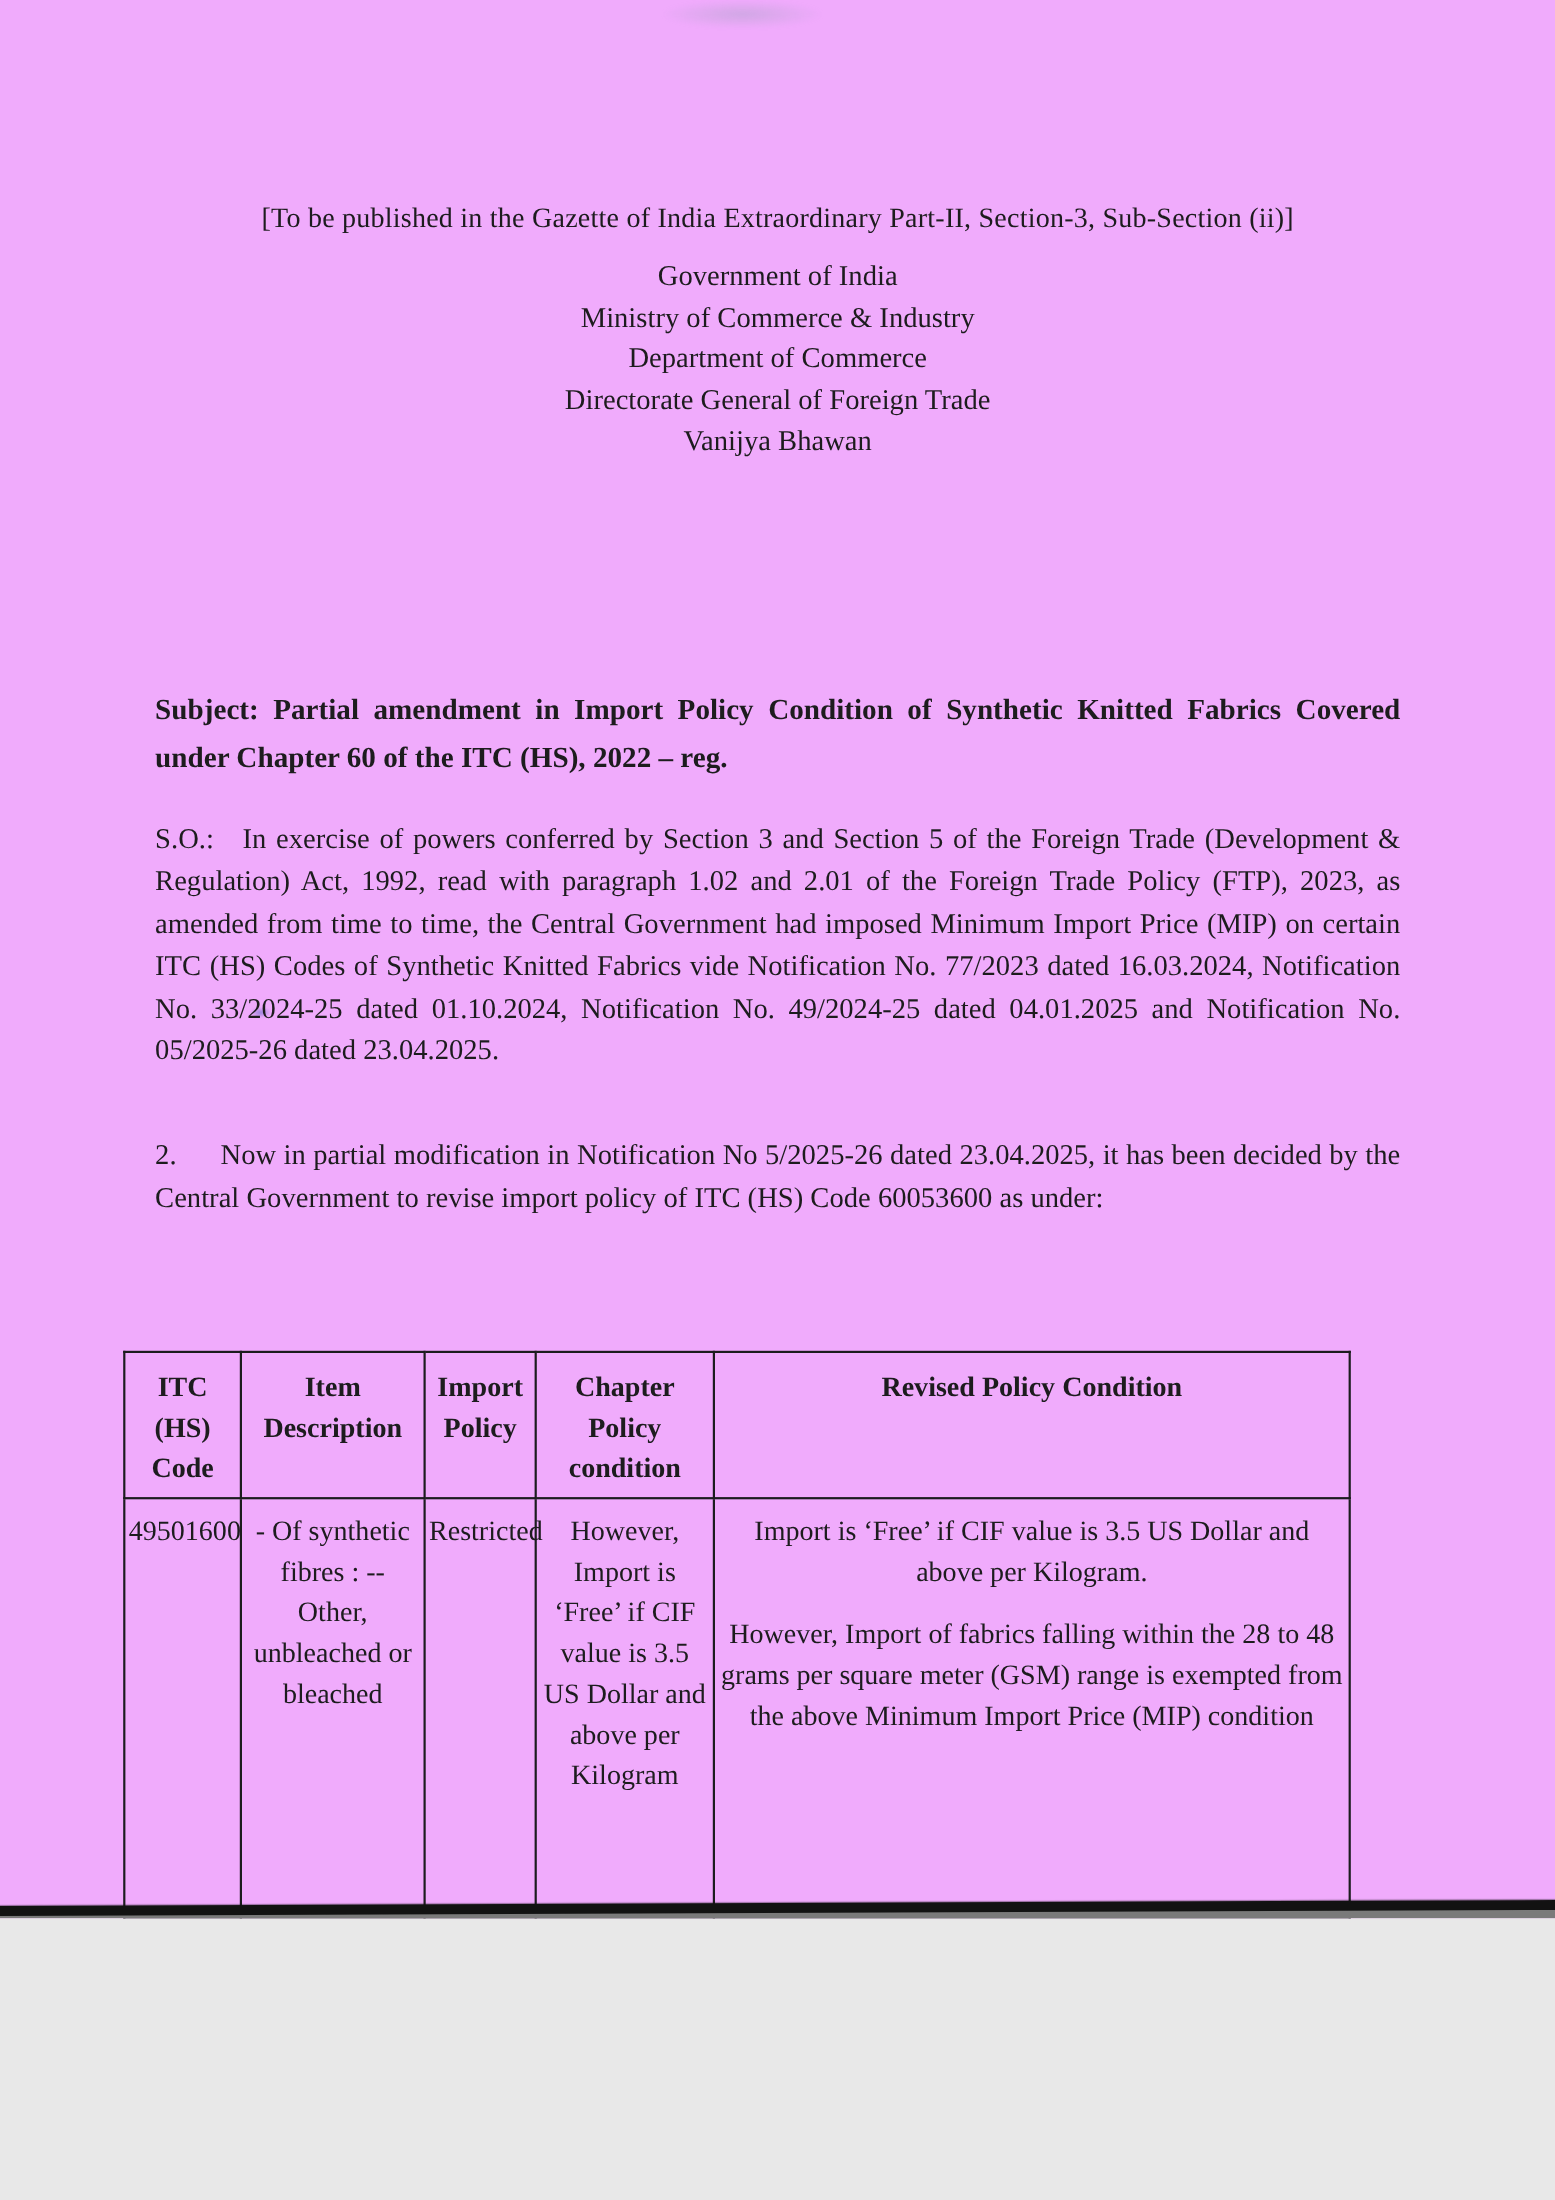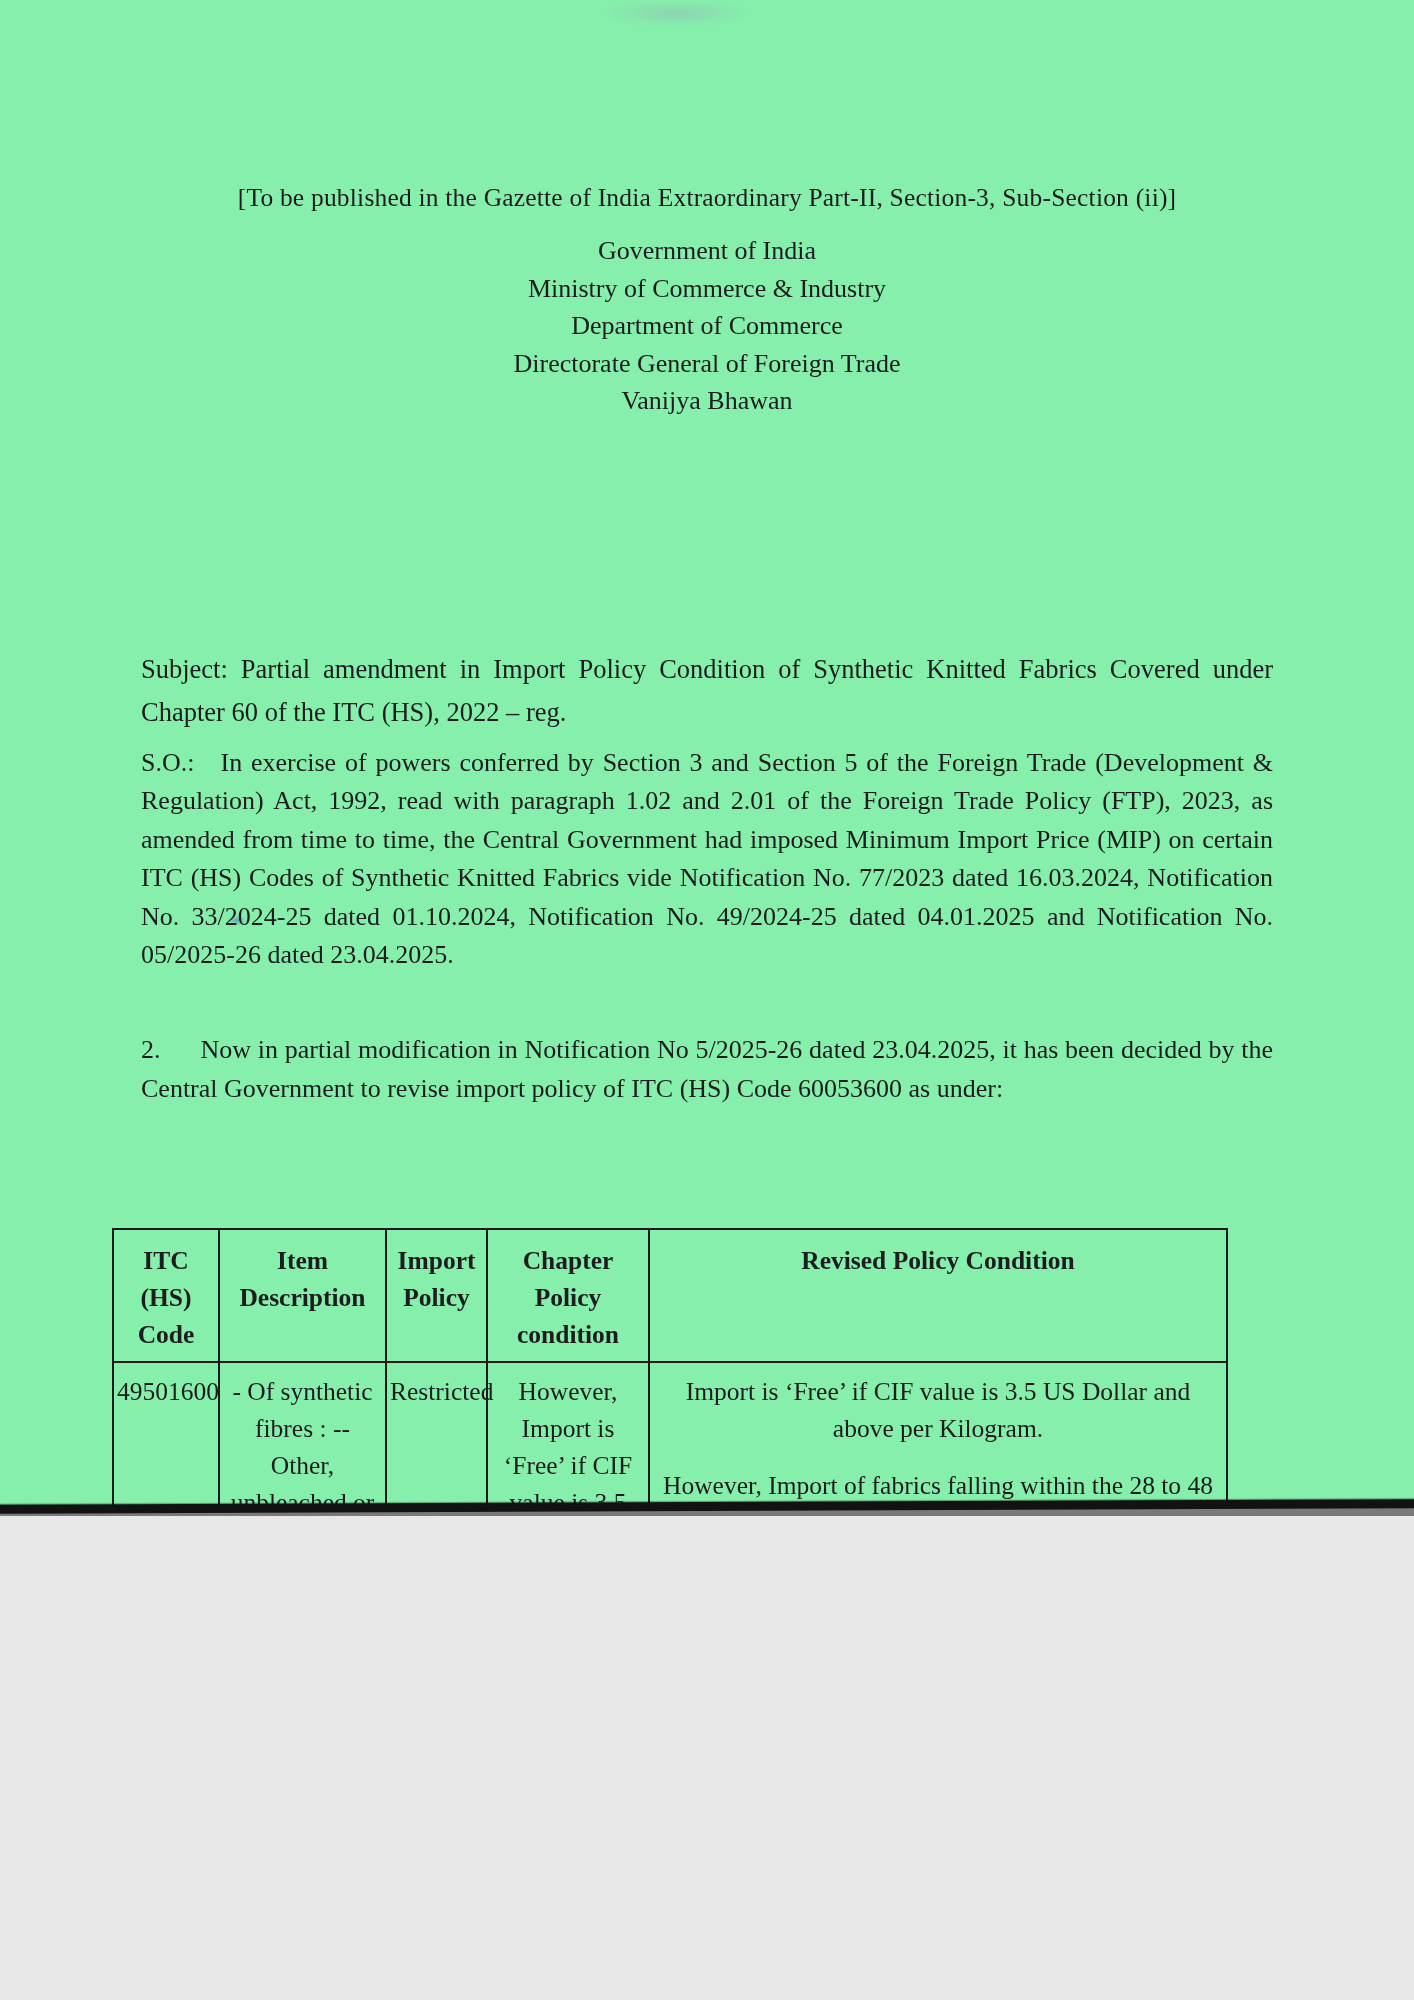--- a/index.html
+++ b/index.html
@@ -1,20 +1,20 @@
 <!DOCTYPE html>
 <html><head>
 <meta charset="utf-8">
 <style>
   html,body{margin:0;padding:0;background:#e8e8e8;}
   .page{
     position:relative;
-    width:1414px;height:1516px;
+    width:1414px;height:1744px;
     margin:0 auto;
-    background:#86efac;
+    background:#f0abfc;
     overflow:hidden;
     font-family:"Liberation Serif", serif;
     color:#1d1c1e;
   }
   .content{position:absolute;left:141px;width:1132px;}
   .gazette{top:183px;font-size:25.5px;text-align:center;letter-spacing:0.2px;white-space:nowrap;}
   .letterhead{top:232px;text-align:center;font-size:26px;line-height:37.6px;}
   .notif-block{top:487px;text-align:center;font-weight:700;font-size:26.5px;line-height:40px;}
   .handwriting{
     font-family:"DejaVu Sans", sans-serif;
@@ -29,21 +29,21 @@
     font-family:"DejaVu Sans", sans-serif;
     font-style:italic;
     color:#2b3fa3;
     font-size:21px;
     font-weight:500;
     vertical-align:super;
     position:relative;top:-4px;
   }
   .date-gap{display:inline-block;width:58px;}
   .suffix-gap{display:inline-block;width:6px;}
-  .subject{top:648px;font-weight:400;font-size:26.5px;line-height:43px;text-align:justify;}
+  .subject{top:624px;font-weight:700;font-size:26.5px;line-height:43px;text-align:justify;}
   .so-para{top:744px;font-size:26px;line-height:38.4px;text-align:justify;}
   .so-label{padding-right:26px;}
   .para2{top:1031px;font-size:26px;line-height:38.6px;text-align:justify;}
   .para2-num{padding-right:40px;}
   table.policy{
     position:absolute;top:1228px;left:112px;
     border-collapse:collapse;table-layout:fixed;
     width:1114px;
     font-size:25.5px;line-height:37px;
   }

